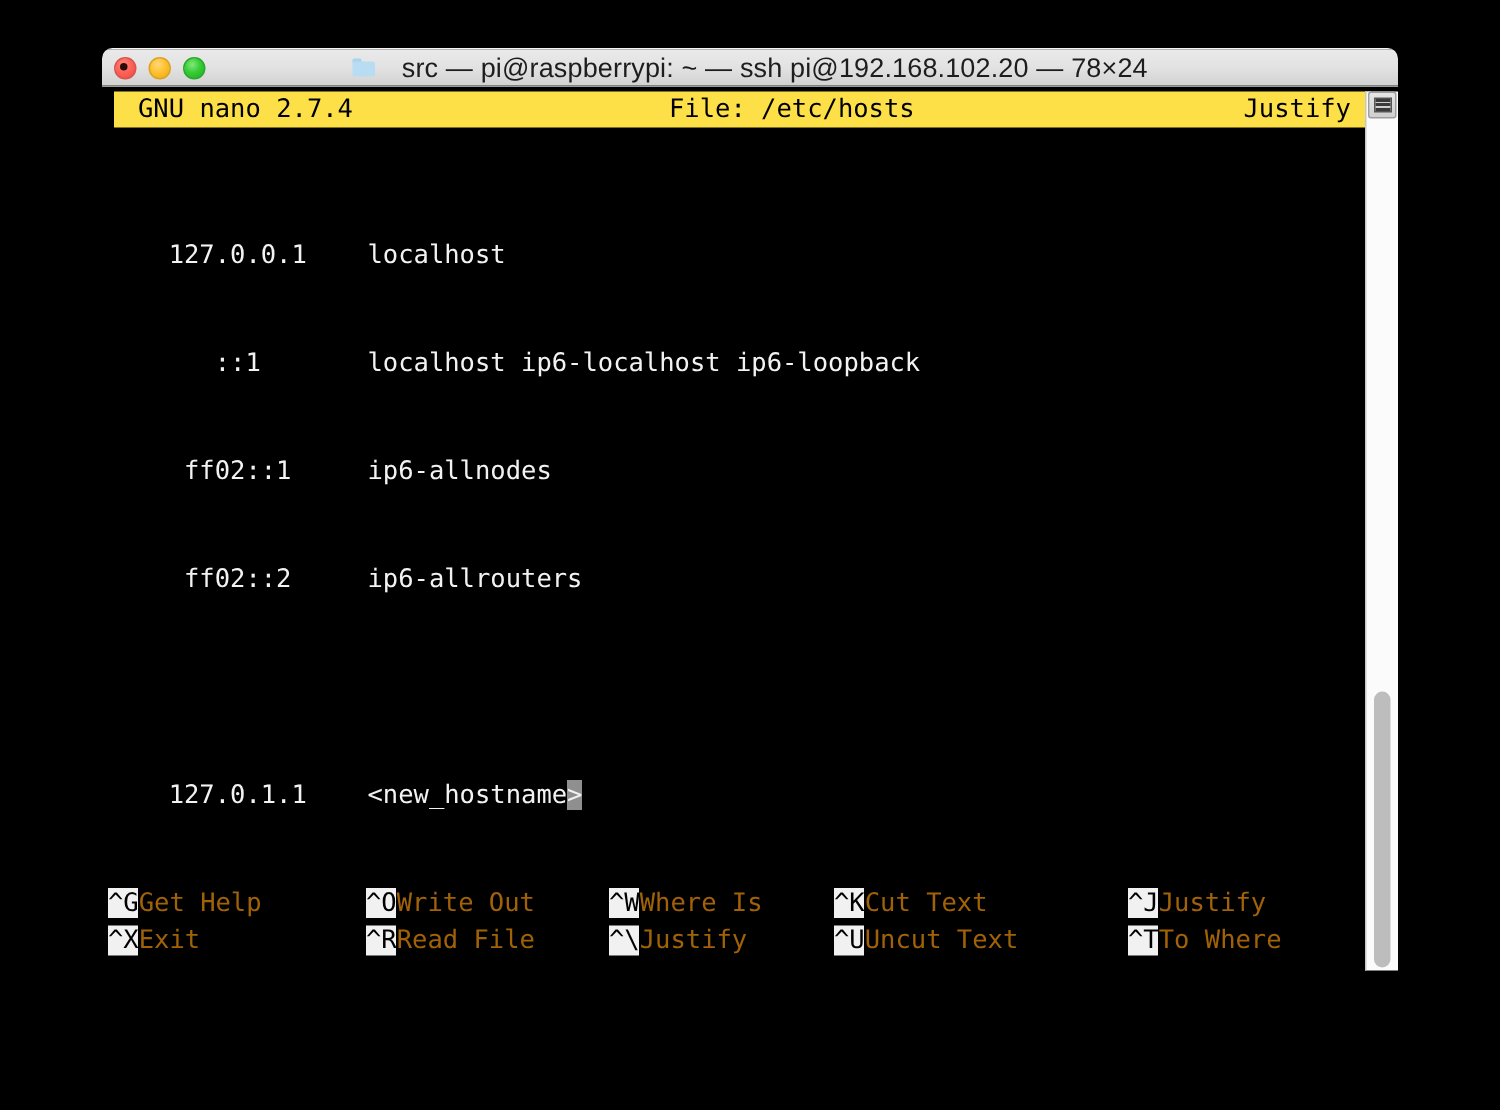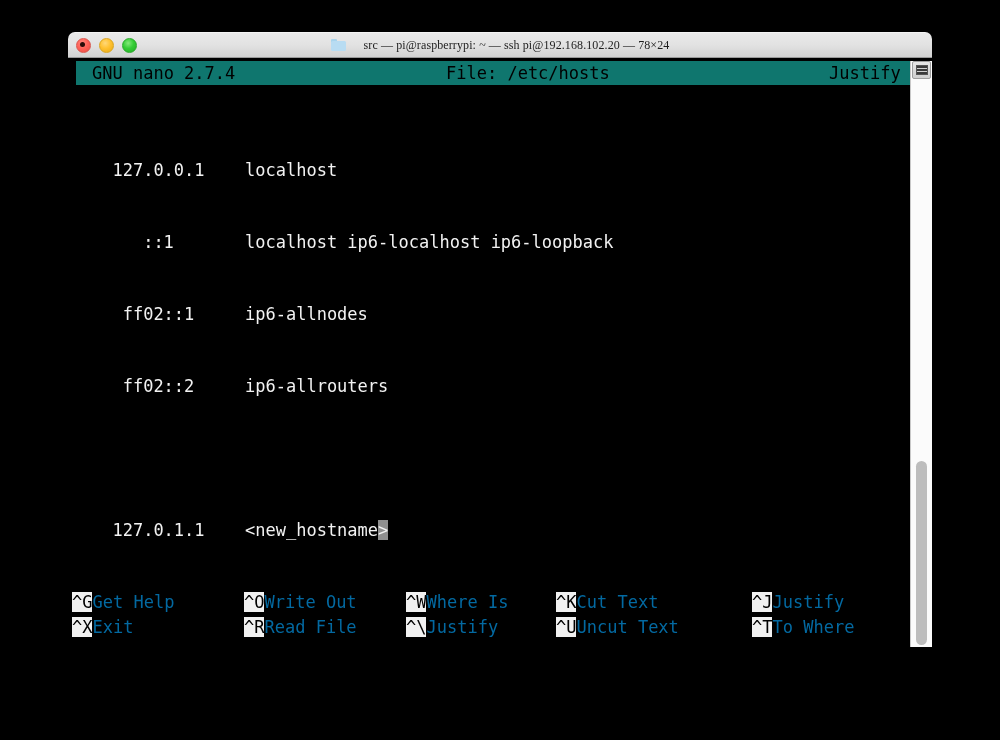--- a/index.html
+++ b/index.html
@@ -70,22 +70,22 @@
     background: radial-gradient(circle at 40% 32%, #ffd87a 0%, #ffc130 45%, #e6a815 100%);
     border: 1px solid #d9a520;
   }
   .light.max {
     background: radial-gradient(circle at 40% 32%, #84e87a 0%, #35cd36 45%, #23ab24 100%);
     border: 1px solid #2aa82b;
   }
   #window-title {
     width: 100%;
     text-align: center;
-    font-family: Liberation Serif, serif;
-    font-size: 12px;
+    font-family: Liberation Sans, sans-serif;
+    font-size: 18px;
     color: #1d1d1d;
     letter-spacing: 0.1px;
     white-space: nowrap;
     display: flex;
     align-items: center;
     justify-content: center;
     gap: 18px;
   }
   .folder-icon {
     width: 15px;
@@ -113,21 +113,21 @@
   #terminal-body {
     position: relative;
     height: 588px;
     background: #000000;
     overflow: hidden;
   }
 
   
   .nano-bar {
     position: absolute;
-    background: #0f766e;
+    background: #fde047;
     color: #000000;
     font-family: "DejaVu Sans Mono", monospace;
     font-size: 17px;
     line-height: 24px;
     height: 24px;
     white-space: pre;
   }
   #nano-titlebar {
     left: 8px;
     top: 3px;
@@ -186,21 +186,21 @@
   .shortcut {
     position: absolute;
     top: 0;
     white-space: pre;
   }
   .shortcut .key {
     background: #f1f1f1;
     color: #000000;
   }
   .shortcut .lbl {
-    color: #0369a1;
+    color: #a16207;
   }
   .col0 { left: 0px; }
   .col1 { left: 172px; }
   .col2 { left: 334px; }
   .col3 { left: 484px; }
   .col4 { left: 680px; }
 
   
   #scrollbar {
     position: absolute;

